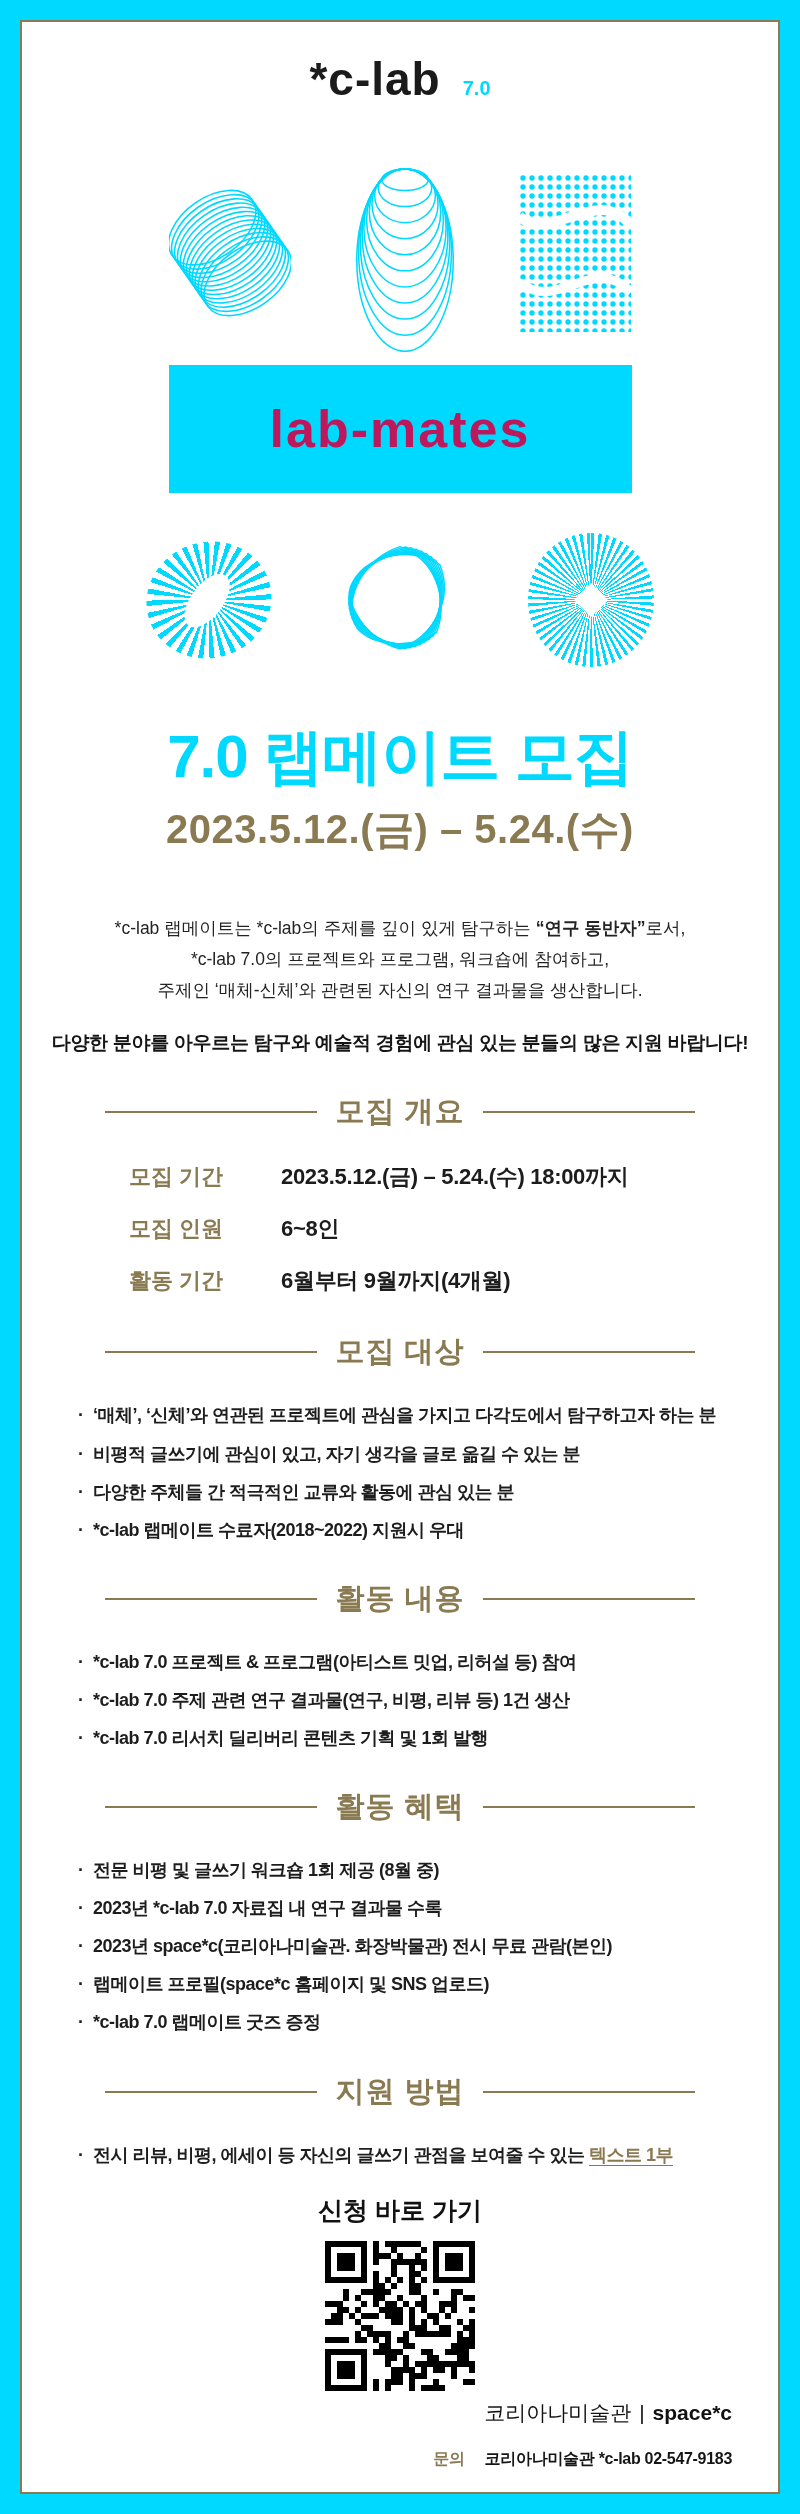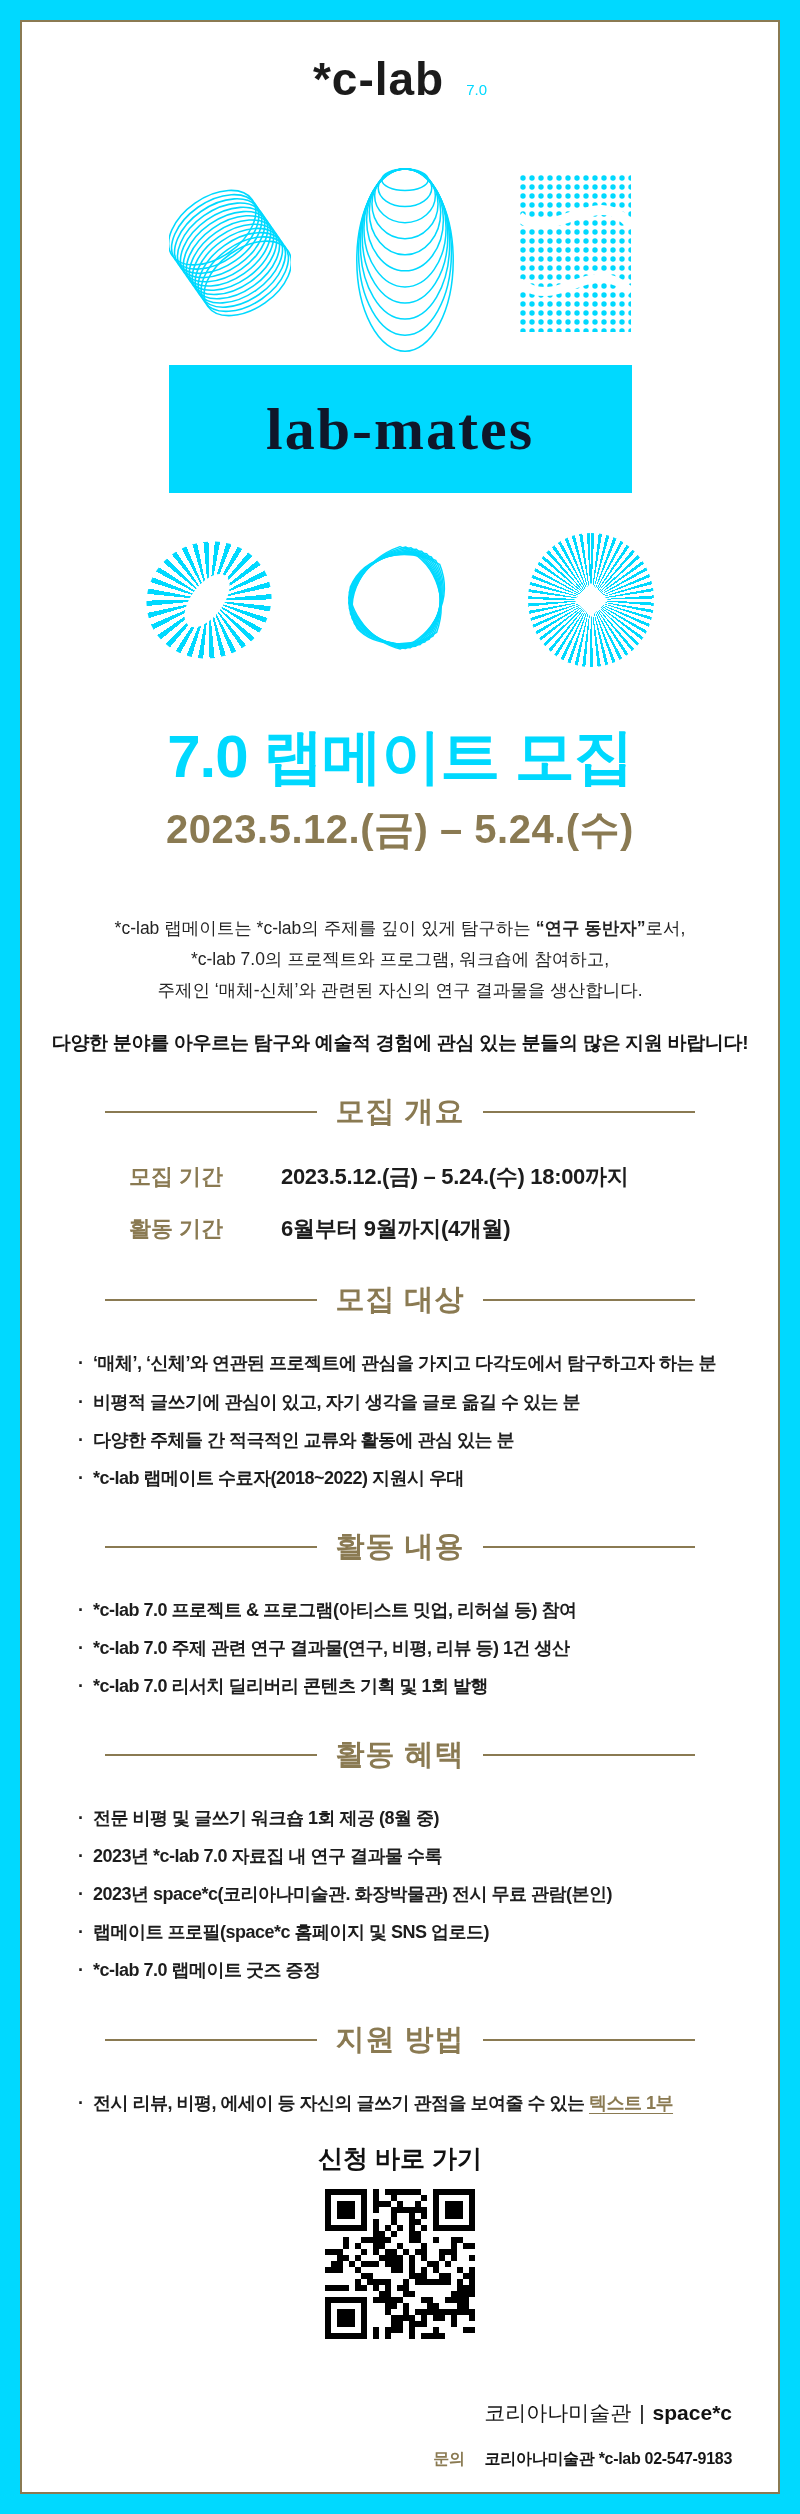--- a/index.html
+++ b/index.html
@@ -16,21 +16,21 @@
     color:var(--ink);
   }
   .frame{
     position:absolute;inset:20px;
     background:#fff;border:2px solid var(--olive);
     overflow:hidden;
   }
   
   .logo-row{margin-top:34px;text-align:center;line-height:1;}
   .logo-text{font-size:46px;font-weight:800;color:#1b1b1b;letter-spacing:1px;}
-  .logo-ver{font-size:15px;font-weight:400;color:var(--cyan);margin-left:22px;}
+  .logo-ver{font-size:20px;font-weight:700;color:var(--cyan);margin-left:22px;}
   
   .shapes-row{display:flex;justify-content:center;align-items:center;gap:60px;}
   .row1{margin-top:48px;height:205px;}
   .row2{margin-top:28px;height:158px;}
   .shape svg{display:block;}
   .striped-torus{
     width:126px;height:116px;border-radius:50%;position:relative;
     background:repeating-conic-gradient(from -10deg,var(--cyan) 0 5deg,#fff 5deg 11.25deg);
     transform:rotate(-18deg);
   }
@@ -44,21 +44,21 @@
   }
   .radial-burst::after{
     content:"";position:absolute;width:24px;height:24px;background:#fff;
     left:50%;top:50%;transform:translate(-50%,-50%) rotate(45deg);
   }
   
   .labmates{
     width:463px;height:128px;background:var(--cyan);
     margin:10px auto 0;display:flex;align-items:center;justify-content:center;
   }
-  .labmates span{color:#0f172a;font-size:60px;font-weight:800;letter-spacing:2px;font-family:Liberation Serif, serif;}
+  .labmates span{color:#be185d;font-size:52px;font-weight:800;letter-spacing:2px;}
   
   .hero-title{margin-top:46px;text-align:center;font-size:60px;line-height:1.05;font-weight:800;color:var(--cyan);letter-spacing:-1px;}
   .hero-date{margin-top:14px;text-align:center;font-size:40px;font-weight:800;color:var(--olive);letter-spacing:0.5px;}
   
   .intro{margin-top:56px;text-align:center;font-size:17.5px;line-height:1.78;color:#232323;}
   .intro b{font-weight:800;}
   .cta{margin-top:24px;text-align:center;font-size:19px;font-weight:800;color:#151515;letter-spacing:-0.3px;}
   
   .sec-head{display:flex;align-items:center;gap:18px;width:590px;margin:36px auto 0;}
   .sec-head .line{flex:1;height:2px;background:var(--olive);}
@@ -189,20 +189,24 @@
     <span class="line"></span>
     <span class="txt">모집 개요</span>
     <span class="line"></span>
   </div>
   <div class="ov">
     <div class="ov-row">
       <span class="ov-label">모집 기간</span>
       <span class="ov-value">2023.5.12.(금) – 5.24.(수) 18:00까지</span>
     </div>
     <div class="ov-row">
+      <span class="ov-label">모집 인원</span>
+      <span class="ov-value">6~8인</span>
+    </div>
+    <div class="ov-row">
       <span class="ov-label">활동 기간</span>
       <span class="ov-value">6월부터 9월까지(4개월)</span>
     </div>
   </div>
 
   <div class="sec-head">
     <span class="line"></span>
     <span class="txt">모집 대상</span>
     <span class="line"></span>
   </div>

